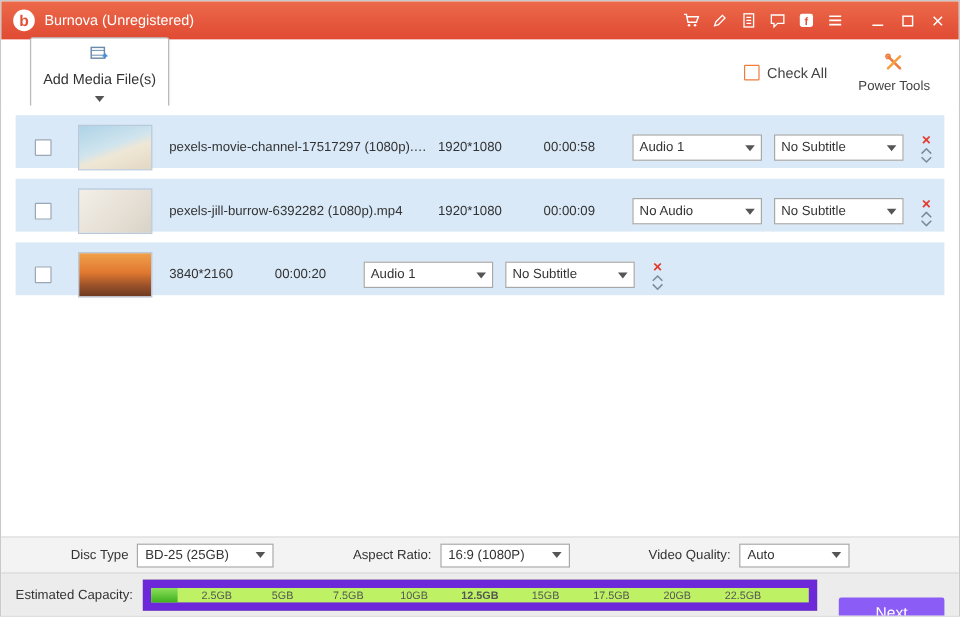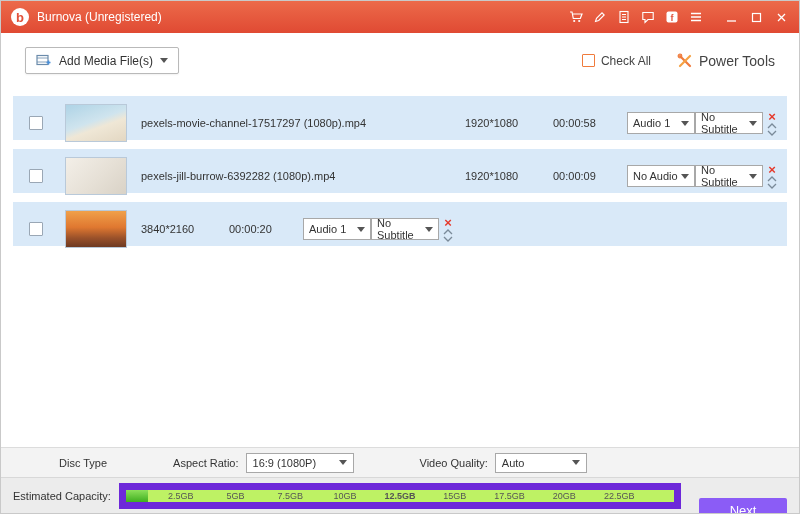--- a/index.html
+++ b/index.html
@@ -9,39 +9,39 @@
   
   .titlebar { height:32px; flex:0 0 32px; background:linear-gradient(180deg,#ec6a4a 0%,#e04a33 100%); display:flex; align-items:center; padding:0 10px; }
   .logo { width:18px; height:18px; border-radius:50%; background:#fff; display:flex; align-items:center; justify-content:center; font-weight:bold; font-size:13px; color:#e2513a; }
   .title { color:#fff; font-size:12px; margin-left:8px; }
   .tb-icons { margin-left:auto; display:flex; align-items:center; gap:9px; }
   .tbi { width:15px; height:15px; display:flex; align-items:center; justify-content:center; cursor:pointer; }
   .winctl { margin-left:12px; display:flex; align-items:center; gap:10px; }
 
   
   .toolbar { height:55px; flex:0 0 55px; background:#fff; display:flex; align-items:center; padding:0 24px; }
-  .add-media-btn { display:flex; align-items:center; gap:7px; border:1px solid #b9b9b9; border-radius:2px; background:#fff; padding:5px 10px; font-size:12px; color:#333; box-shadow:0 1px 2px rgba(0,0,0,0.06); cursor:pointer; }
+  .add-media-btn { display:flex; align-items:center; gap:7px; border:1px solid #b9b9b9; border-radius:2px; background:#fff; padding:5px 10px; font-size:12px; color:#333; box-shadow:0 1px 2px rgba(0,0,0,0.06); cursor:pointer;flex-direction:column; }
   .caret-down { width:0; height:0; border-left:4px solid transparent; border-right:4px solid transparent; border-top:5px solid #555; }
   .toolbar-right { margin-left:auto; display:flex; align-items:center; gap:26px; }
   .check-all { display:flex; align-items:center; gap:6px; font-size:12px; color:#444; cursor:pointer;justify-content:space-between; }
   .cb { width:13px; height:13px; border:1px solid #f07b3c; background:#fff; border-radius:1px; }
-  .power-tools { display:flex; align-items:center; gap:6px; font-size:14px; color:#444; cursor:pointer; }
+  .power-tools { display:flex; align-items:center; gap:6px; font-size:11px; color:#444; cursor:pointer;flex-direction:column; }
 
   
   .media-area { flex:1 1 auto; background:#fff; padding:8px 12px 0 12px; overflow:hidden; }
   .media-row { height:44px; background:#d9e9f8; display:flex; align-items:center; padding:10px 6px 0 16px; margin-bottom:9px; }
   .row-cb { width:14px; height:14px; border:1px solid #9aa7b5; background:#fff; border-radius:1px; margin-right:22px; flex:0 0 auto; }
   .thumb { width:62px; height:38px; flex:0 0 auto; margin-right:14px; border:1px solid #b9c9d9; }
   .thumb-0 { background:linear-gradient(160deg,#aed3e6 0%,#cfe4ee 45%,#efe7d6 60%,#e3d7c2 100%); }
   .thumb-1 { background:linear-gradient(135deg,#f3efe8 0%,#e6e0d6 55%,#d9d2c6 100%); }
   .thumb-2 { background:linear-gradient(180deg,#f0a04a 0%,#e07830 45%,#9a512a 75%,#6e3a22 100%); }
   .fname { flex:1 1 auto; font-size:11px; color:#333; white-space:nowrap; overflow:hidden; text-overflow:ellipsis; padding-right:8px; }
   .res { width:88px; flex:0 0 auto; font-size:11px; color:#333; }
   .dur { width:74px; flex:0 0 auto; font-size:11px; color:#333; }
-  .dropdown { width:68px; height:22px; flex:0 0 auto; background:#fff; border:1px solid #a8a8a8; display:flex; align-items:center; justify-content:space-between; padding:0 5px; font-size:11px; color:#333; cursor:pointer; }
+  .dropdown { width:108px; height:22px; flex:0 0 auto; background:#fff; border:1px solid #a8a8a8; display:flex; align-items:center; justify-content:space-between; padding:0 5px; font-size:11px; color:#333; margin-right:10px; cursor:pointer; }
   .row-ctl { width:18px; flex:0 0 auto; display:flex; flex-direction:column; align-items:center; justify-content:center; gap:1px; }
   .del-x { color:#e5392b; font-weight:bold; font-size:13px; line-height:11px; cursor:pointer; }
   .mv { cursor:pointer; line-height:8px; display:flex; }
 
   
   .settings-bar { height:30px; flex:0 0 30px; background:#f3f3f3; border-top:1px solid #dcdcdc; display:flex; align-items:center; font-size:11px; color:#333; padding-left:58px; }
   .sgroup { display:flex; align-items:center; gap:7px; margin-right:66px; }
   .sel { background:#fff; border:1px solid #a8a8a8; height:20px; display:flex; align-items:center; justify-content:space-between; padding:0 6px; cursor:pointer; }
   .sel-disc { width:114px; }
   .sel-aspect { width:108px; }
@@ -234,20 +234,24 @@
             </svg>
           </span>
       </span>
     </div>
 
   </div>
 
   <div class="settings-bar">
     <div class="sgroup">
       <span>Disc Type</span>
+      <span class="sel sel-disc">
+        <span>BD-25 (25GB)</span>
+        <span class="caret-down"></span>
+      </span>
     </div>
     <div class="sgroup">
       <span>Aspect Ratio:</span>
       <span class="sel sel-aspect">
         <span>16:9 (1080P)</span>
         <span class="caret-down"></span>
       </span>
     </div>
     <div class="sgroup">
       <span>Video Quality:</span>

